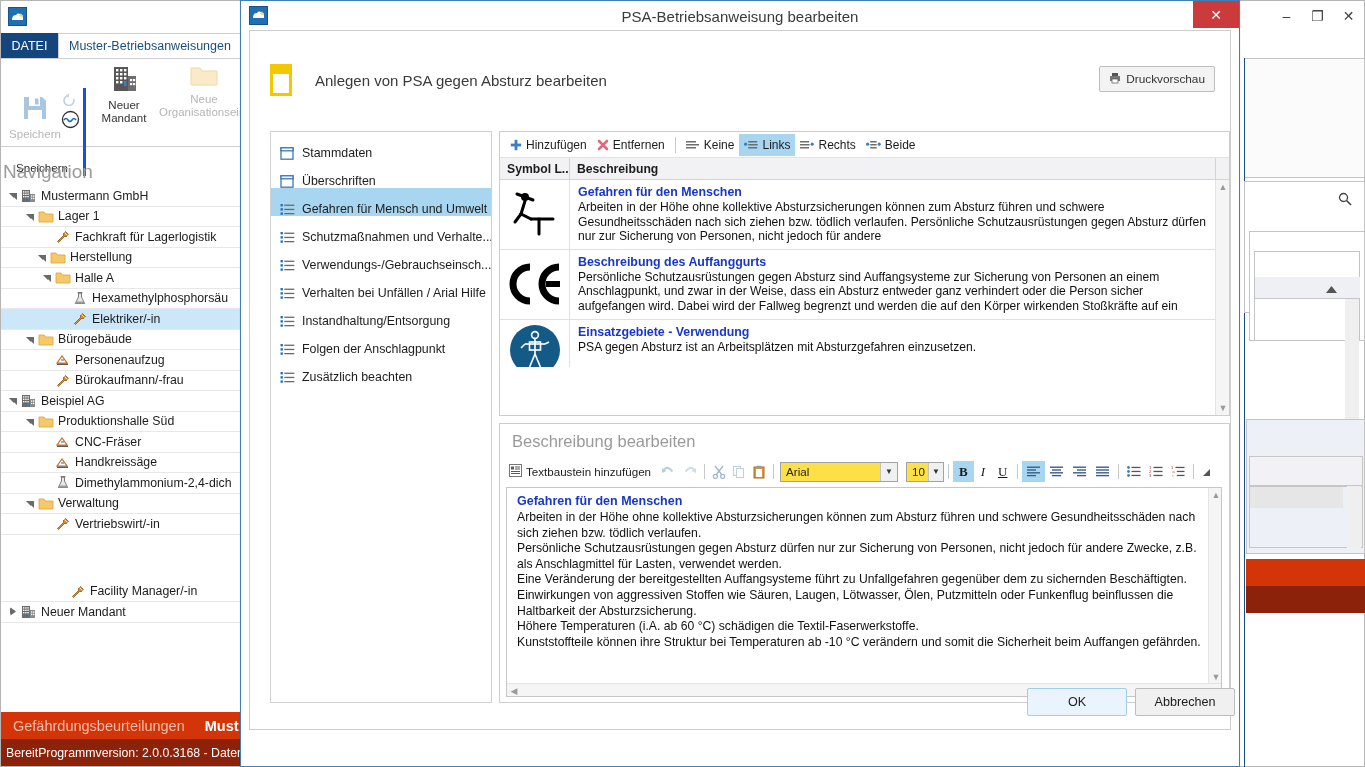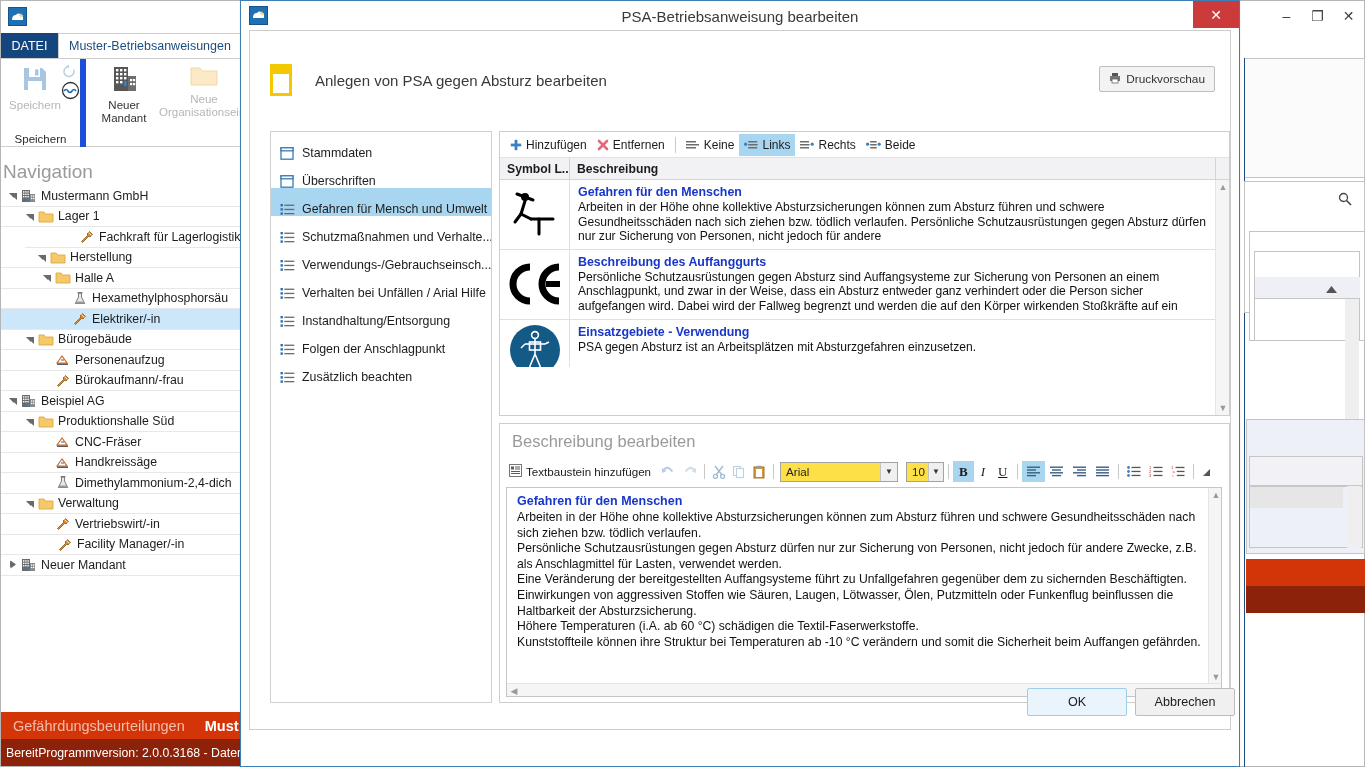--- a/index.html
+++ b/index.html
@@ -46,21 +46,21 @@
     font-size: 12.5px; padding: 0 10px; height: 25px;
   }
   .ribbon-tab.file { background: #14457c; color: #ffffff; width: 57px; }
   .ribbon-tab.active { background: #ffffff; color: #1b4e80; border-top: 1px solid #cfcfcf;
     border-left: 1px solid #cfcfcf; border-right: 1px solid #cfcfcf; }
   #ribbon-body {
     position: absolute; left: 0; top: 57px; width: 243px; height: 89px;
     background: #ffffff; border-top: 1px solid #cfcfcf; border-bottom: 1px solid #cfcfcf;
   }
   .rb-group { position: absolute; top: 0; height: 88px; }
-  .rb-group.g1 { left: 0; width: 85px; border-right: 6px solid #1d4ed8; }
+  .rb-group.g1 { left: 0; width: 85px; border-right: 3px solid #1d4ed8; margin-top: 29px; }
   .rb-group.g2 { left: 86px; width: 157px; }
   .rb-group-label {
     position: absolute; bottom: 2px; width: 100%; text-align: center;
     font-size: 11.5px; color: #2b2b2b;
   }
   .rb-big { position: absolute; top: 4px; text-align: center; font-size: 11.5px; color: #333; line-height: 13px;}
   .rb-big.disabled { color: #b6b6b6; }
   .rb-icon { display:block; margin: 0 auto 2px auto; }
 
   
@@ -397,21 +397,21 @@
           <span class="t-exp open">
             <svg width="9" height="9" viewBox="0 0 9 9" style="position:absolute;left:1px;top:2px;">
               <path d="M0.5 1 L8 1 L8 8z" fill="#6a6a6a"></path>
             </svg>
           </span>
           <svg class="t-ico" viewBox="0 0 16 14">
             <path d="M1 2.5 h5 l1.5 2 H15 v8 H1z" fill="#f5c86a" stroke="#e0a93f" stroke-width="0.9"></path>
           </svg>
           <span>Lager 1</span>
         </div>
-        <div class="tnode" style="padding-left: 41px; margin-left: 24px;">
+        <div class="tnode" style="padding-left: 41px;">
           <span class="t-exp "></span>
           <svg class="t-ico" viewBox="0 0 16 15">
             <path d="M2.5 12.5 L9 6 L8 5 L10.5 2.5 L13.5 5.5 L11 8 L10 7 L3.5 13.5z" fill="#e08b2a" stroke="#8b5a12" stroke-width="0.8"></path>
             <path d="M9.5 3.5 L12.5 6.5" stroke="#fff" stroke-width="0.8"></path>
           </svg>
           <span>Fachkraft für Lagerlogistik</span>
         </div>
         <div class="tnode" style="padding-left: 36px;">
           <span class="t-exp open">
             <svg width="9" height="9" viewBox="0 0 9 9" style="position:absolute;left:1px;top:2px;">
@@ -557,21 +557,21 @@
           <span>Verwaltung</span>
         </div>
         <div class="tnode" style="padding-left: 41px;">
           <span class="t-exp "></span>
           <svg class="t-ico" viewBox="0 0 16 15">
             <path d="M2.5 12.5 L9 6 L8 5 L10.5 2.5 L13.5 5.5 L11 8 L10 7 L3.5 13.5z" fill="#e08b2a" stroke="#8b5a12" stroke-width="0.8"></path>
             <path d="M9.5 3.5 L12.5 6.5" stroke="#fff" stroke-width="0.8"></path>
           </svg>
           <span>Vertriebswirt/-in</span>
         </div>
-        <div class="tnode" style="padding-left: 43px;">
+        <div class="tnode" style="padding-left: 56px; margin-top: 47px;">
           <span class="t-exp "></span>
           <svg class="t-ico" viewBox="0 0 16 15">
             <path d="M2.5 12.5 L9 6 L8 5 L10.5 2.5 L13.5 5.5 L11 8 L10 7 L3.5 13.5z" fill="#e08b2a" stroke="#8b5a12" stroke-width="0.8"></path>
             <path d="M9.5 3.5 L12.5 6.5" stroke="#fff" stroke-width="0.8"></path>
           </svg>
           <span>Facility Manager/-in</span>
         </div>
         <div class="tnode" style="padding-left: 7px;">
           <span class="t-exp closed">
             <svg width="9" height="9" viewBox="0 0 9 9" style="position:absolute;left:1px;top:1px;">

